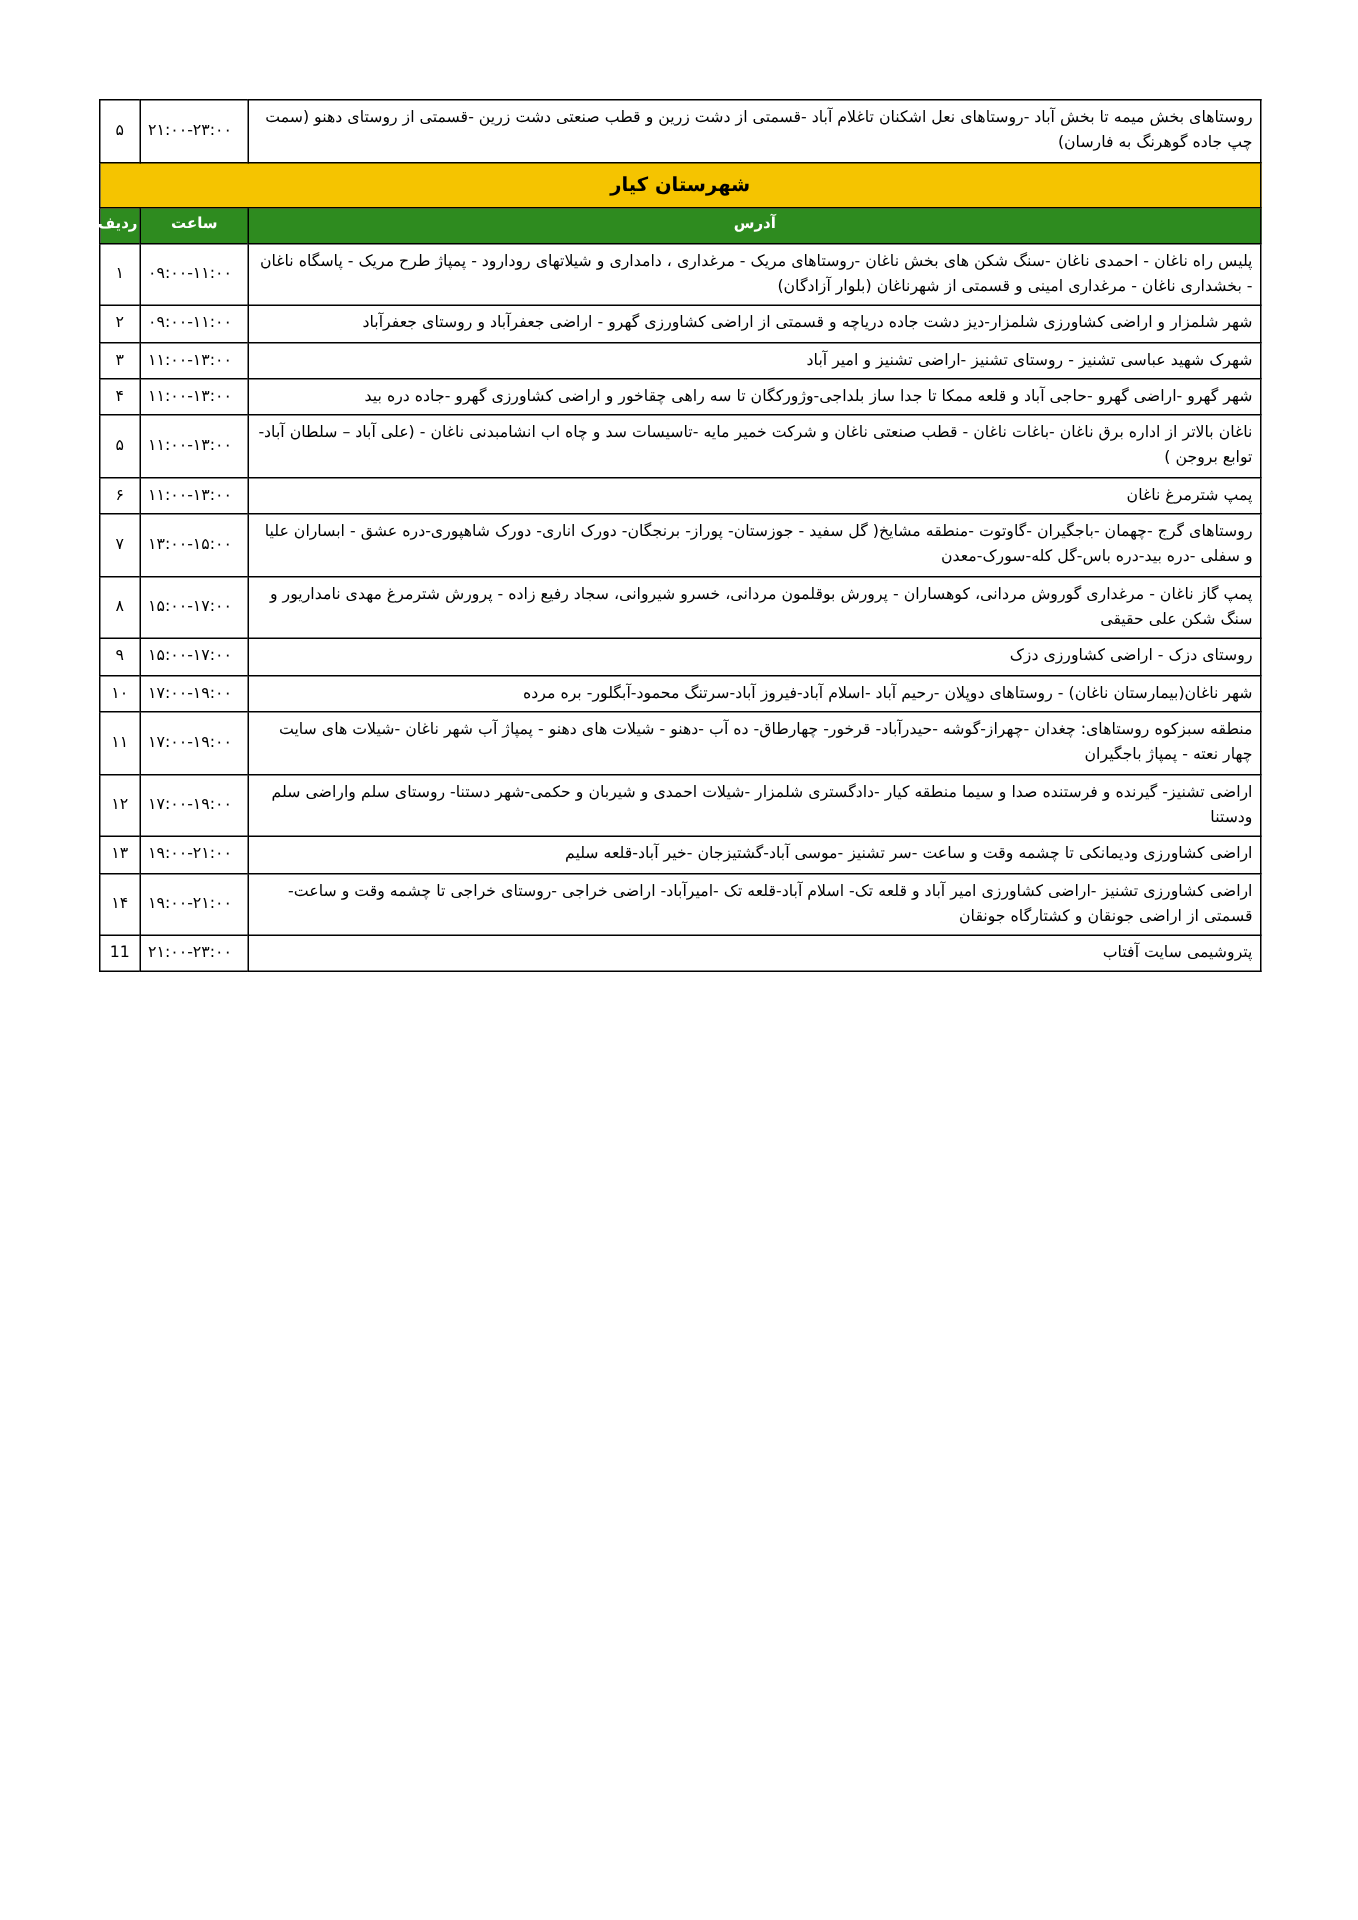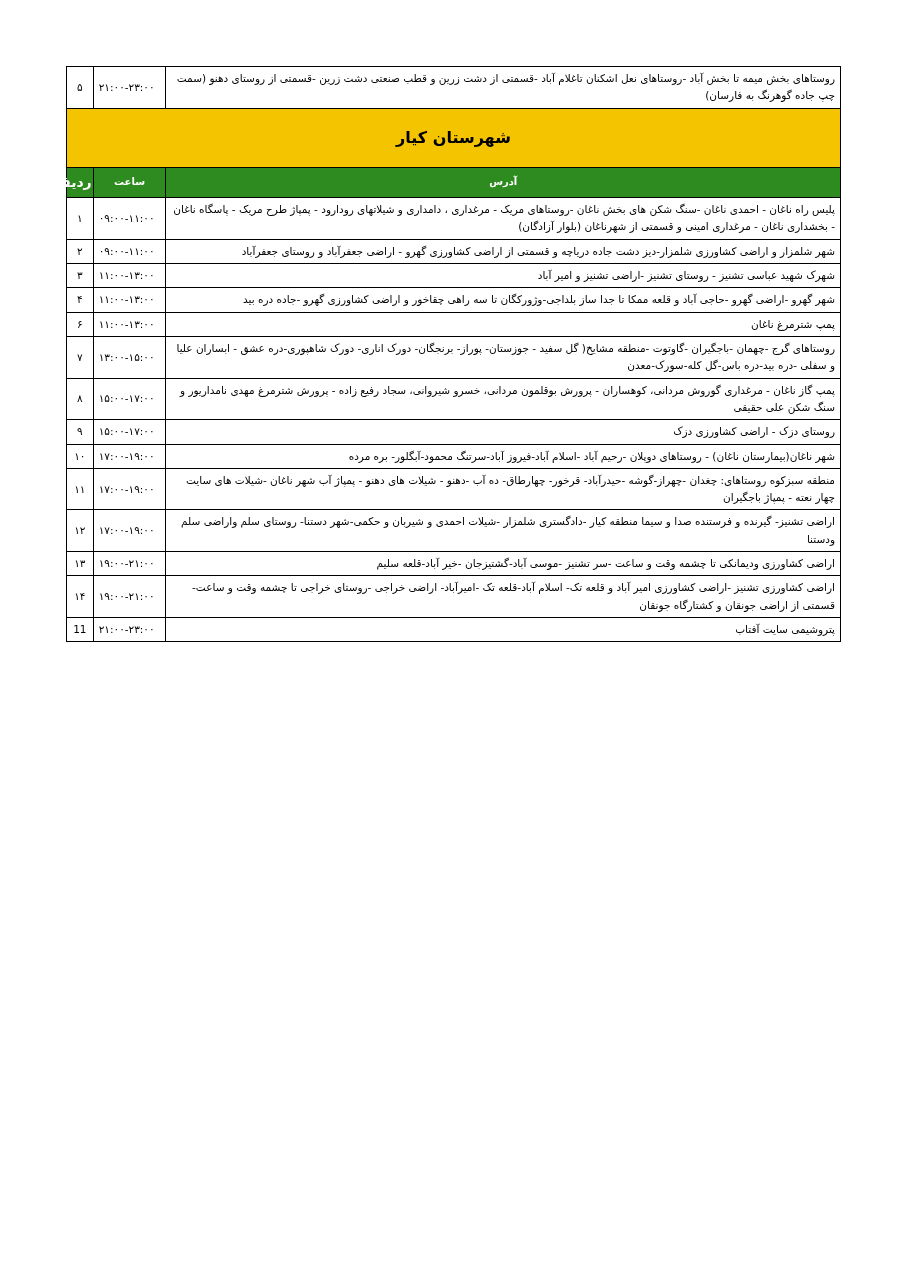--- a/index.html
+++ b/index.html
@@ -50,34 +50,34 @@
     letter-spacing: 0.2px;
   }
   td.num {
     text-align: center;
     font-size: 10.3px;
   }
   tr.city-row td {
     background: #f5c400;
     text-align: center;
     font-weight: bold;
-    font-size: 16px;
-    padding: 16px 5px;
+    font-size: 13px;
+    padding: 4px 5px;
     color: #000;
   }
   tr.header-row td {
     background: #2e8b1f;
     color: #ffffff;
     text-align: center;
     font-weight: bold;
     font-size: 10px;
     padding: 3px 5px;
   }
   tr.header-row td.h-num {
-    font-size: 14px;
+    font-size: 10px;
     padding-left: 7px;
     padding-right: 1px;
   }
 </style>
 </head>
 <body>
 
 <div class="page">
   <table class="sched">
     <colgroup>
@@ -114,20 +114,25 @@
       </tr>
       <tr>
         <td class="addr">شهرک شهید عباسی تشنیز - روستای تشنیز -اراضی تشنیز و امیر آباد</td>
         <td class="time">۱۱:۰۰-۱۳:۰۰</td>
         <td class="num">۳</td>
       </tr>
       <tr>
         <td class="addr">شهر گهرو -اراضی گهرو -حاجی آباد و قلعه ممکا تا جدا ساز بلداجی-وژورکگان تا سه راهی چقاخور و اراضی کشاورزی گهرو -جاده دره بید</td>
         <td class="time">۱۱:۰۰-۱۳:۰۰</td>
         <td class="num">۴</td>
+      </tr>
+      <tr>
+        <td class="addr">ناغان بالاتر از اداره برق ناغان -باغات ناغان - قطب صنعتی ناغان و شرکت خمیر مایه -تاسیسات سد و  چاه اب انشامبدنی ناغان - (علی آباد – سلطان آباد-توابع بروجن )</td>
+        <td class="time">۱۱:۰۰-۱۳:۰۰</td>
+        <td class="num">۵</td>
       </tr>
       <tr>
         <td class="addr">پمپ شترمرغ ناغان</td>
         <td class="time">۱۱:۰۰-۱۳:۰۰</td>
         <td class="num">۶</td>
       </tr>
       <tr>
         <td class="addr">روستاهای گرج -چهمان -باجگیران -گاوتوت -منطقه مشایخ( گل سفید - جوزستان- پوراز- برنجگان- دورک اناری- دورک شاهپوری-دره عشق - ابساران علیا و سفلی -دره بید-دره باس-گل کله-سورک-معدن</td>
         <td class="time">۱۳:۰۰-۱۵:۰۰</td>
         <td class="num">۷</td>

